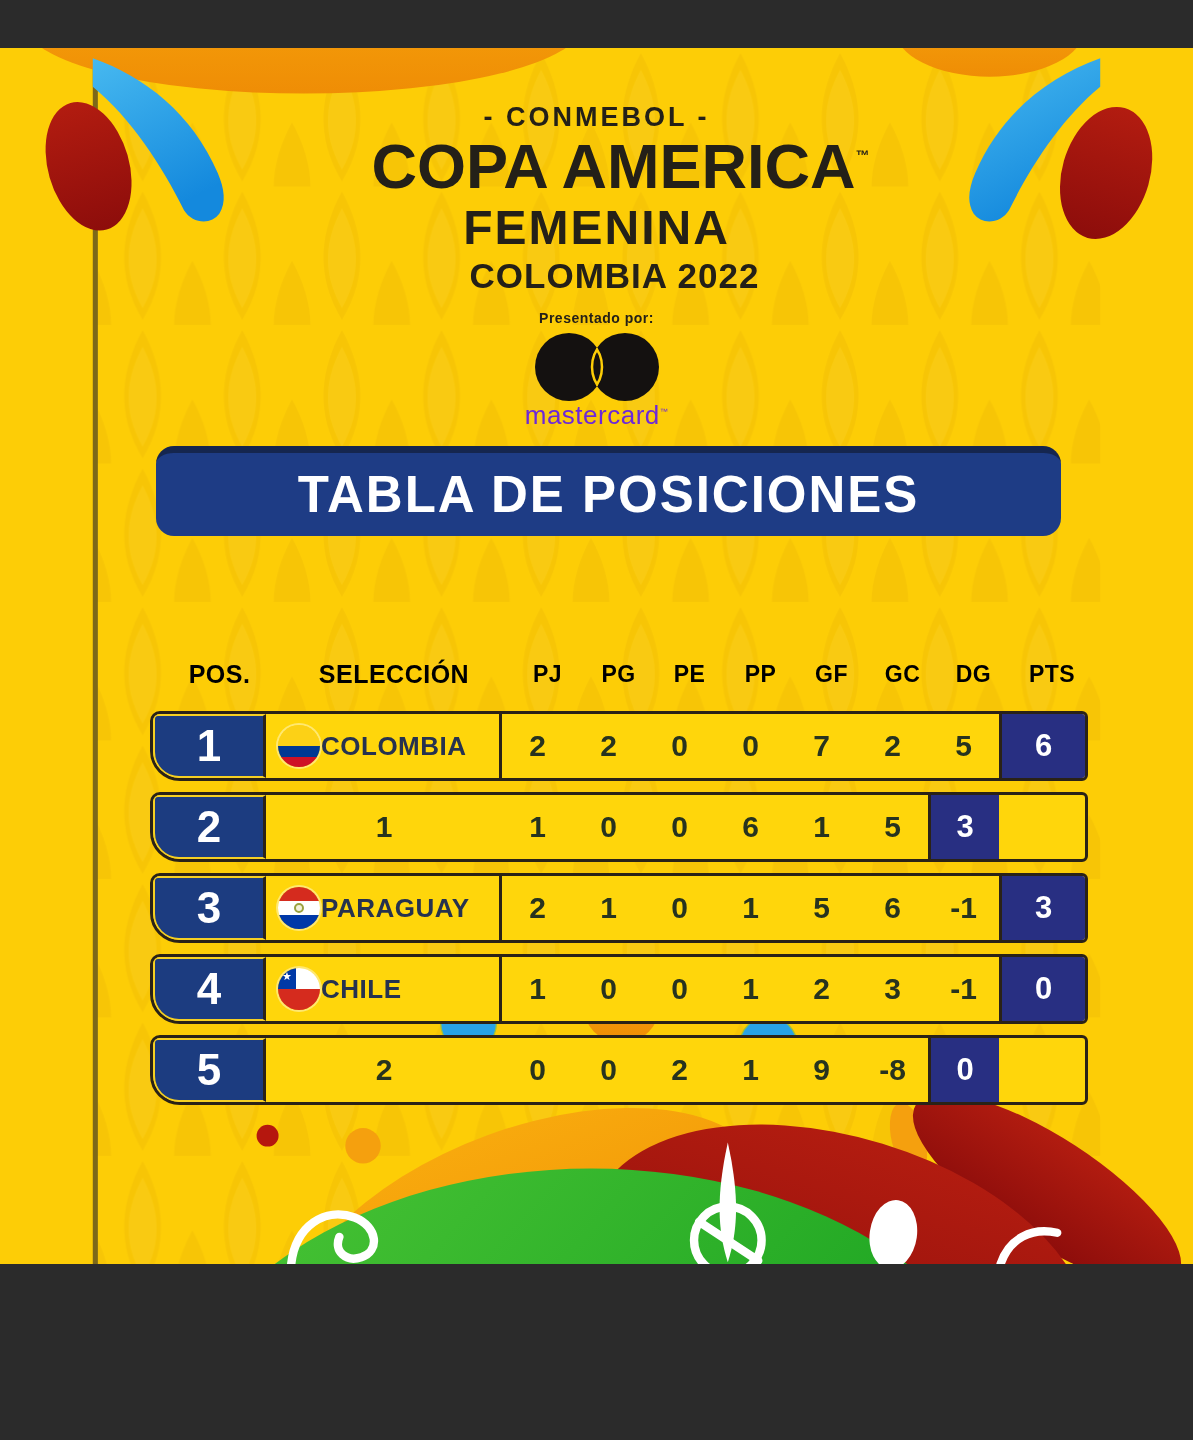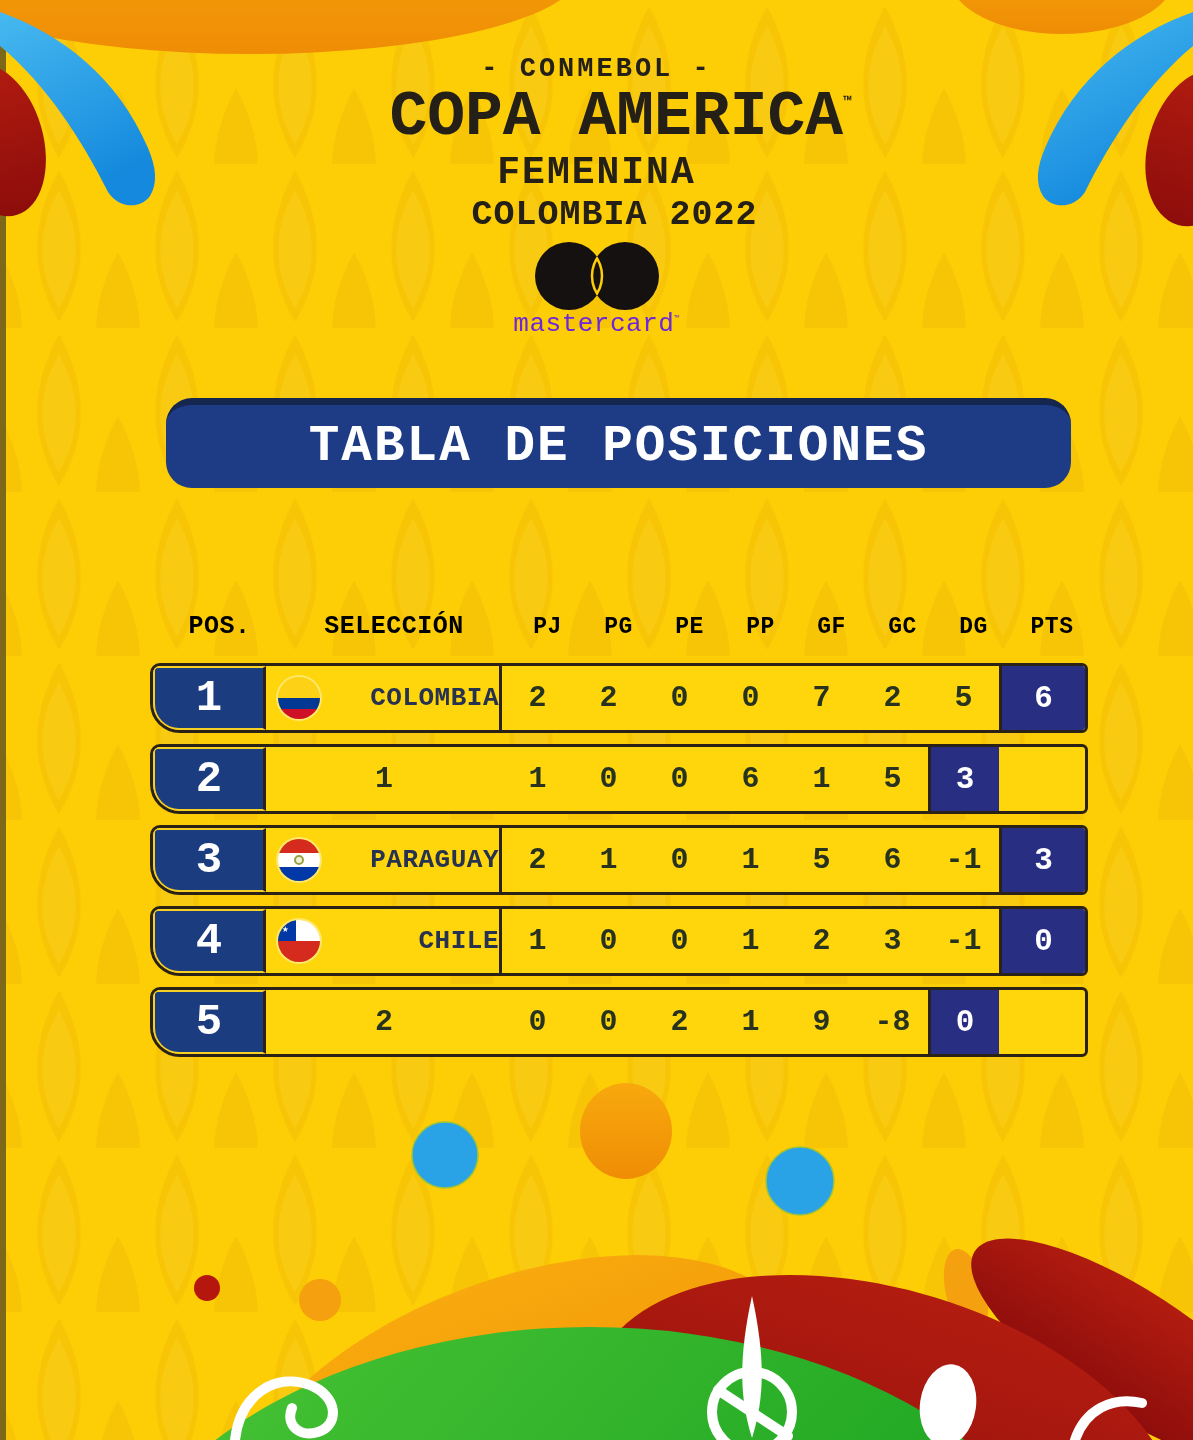--- a/index.html
+++ b/index.html
@@ -1,40 +1,41 @@
 <!DOCTYPE html>
 <html><head>
 <meta charset="utf-8">
 <style>
   html,body{margin:0;padding:0;background:#2b2b2b;}
   .canvas{
-    position:relative;width:1193px;height:1440px;overflow:hidden;
+    position:relative;width:1193px;height:1216px;overflow:hidden;
     background:#fdcd06;
-    font-family:Liberation Mono, monospace;
+    font-family:Liberation Sans, sans-serif;
+    margin-top:48px;
     -webkit-font-smoothing:antialiased;
   }
   .deco{position:absolute;inset:0;width:100%;height:100%;display:block;}
   .content{position:absolute;inset:0;z-index:2;}
 
   
   .lockup{position:absolute;top:54px;left:0;width:100%;text-align:center;color:#242018;}
   .conmebol{font-size:27px;font-weight:bold;letter-spacing:3px;}
   .copa{font-size:63px;font-weight:bold;letter-spacing:0px;line-height:1.0;margin-top:2px;padding-left:48px;}
   .copa .tm{font-size:14px;vertical-align:28px;letter-spacing:0;}
-  .femenina{font-size:38px;font-weight:bold;letter-spacing:2px;margin-top:2px;}
+  .femenina{font-size:48px;font-weight:bold;letter-spacing:2px;margin-top:2px;}
   .edition{font-size:35px;font-weight:bold;letter-spacing:1px;margin-top:1px;padding-left:36px;}
   .presented{font-size:14px;font-weight:bold;margin-top:14px;letter-spacing:0.5px;}
   .mclogo{margin:6px auto 0;width:130px;height:70px;position:relative;}
   .mcword{font-size:26px;font-weight:normal;color:#6d28d9;margin-top:-2px;letter-spacing:0.5px;}
   .mcword .tm{font-size:8px;vertical-align:10px;}
 
   
   .banner{
-    position:absolute;left:166px;top:398px;width:905px;height:90px;
-    background:#1e3c85;border-radius:26px;
+    position:absolute;left:156px;top:398px;width:905px;height:90px;
+    background:#1e3c85;border-radius:18px;
     border-top:7px solid #15264f;box-sizing:border-box;
     display:flex;align-items:center;justify-content:center;text-align:center;
   }
   .banner span{color:#ffffff;font-size:51px;font-weight:bold;letter-spacing:2px;}
   .grupo{
     position:absolute;left:0;top:508px;width:100%;text-align:center;
     color:#1a4a9e;font-size:70px;font-weight:bold;letter-spacing:4px;
   }
 
   
@@ -51,21 +52,21 @@
     height:64px;box-sizing:content-box;margin-bottom:11px;
     border:3px solid #2a2217;border-radius:10px 6px 6px 30px;
     background:#ffd60b;overflow:hidden;
   }
   .cell{display:flex;align-items:center;justify-content:center;}
   .pos{
     background:#1c3c80;border-radius:5px 0 0 26px;
     border:2px solid #f6d023;border-right:3px solid #2a2217;box-sizing:border-box;
     color:#fff;font-size:44px;font-weight:bold;
   }
-  .name{justify-content:space-between;padding-left:12px;gap:18px;border-right:3px solid #2a2217;box-sizing:border-box;}
+  .name{justify-content:flex-start;padding-left:12px;gap:1px;border-right:3px solid #2a2217;box-sizing:border-box;}
   .team{color:#26324f;font-size:26px;font-weight:bold;letter-spacing:0.5px;}
   .stat{color:#27331f;font-size:30px;font-weight:bold;}
   .pts{
     background:#282f82;border-left:3px solid #2a2217;box-sizing:border-box;
     color:#fff;font-size:31px;font-weight:bold;
   }
 
   
   .flag{width:42px;height:42px;border-radius:50%;position:relative;flex:0 0 auto;
     box-shadow:0 0 0 2px rgba(255,244,180,0.6);overflow:hidden;}
@@ -145,20 +146,21 @@
     <ellipse cx="948" cy="1405" rx="28" ry="41" fill="#ffffff" transform="rotate(8 948 1405)"></ellipse>
   </svg>
 
   <div class="content">
 
     <div class="lockup">
       <div class="conmebol">- CONMEBOL -</div>
       <div class="copa"><span>COPA AMERICA</span><span class="tm">™</span></div>
       <div class="femenina">FEMENINA</div>
       <div class="edition">COLOMBIA 2022</div>
+      <div class="presented">Presentado por:</div>
 
       <div class="mclogo">
         <svg width="130" height="70" viewBox="0 0 130 70">
           <defs>
             <clipPath id="mcL">
                 <circle cx="37" cy="35" r="34"></circle>
               </clipPath>
             <clipPath id="mcR">
                 <circle cx="93" cy="35" r="34"></circle>
               </clipPath>

